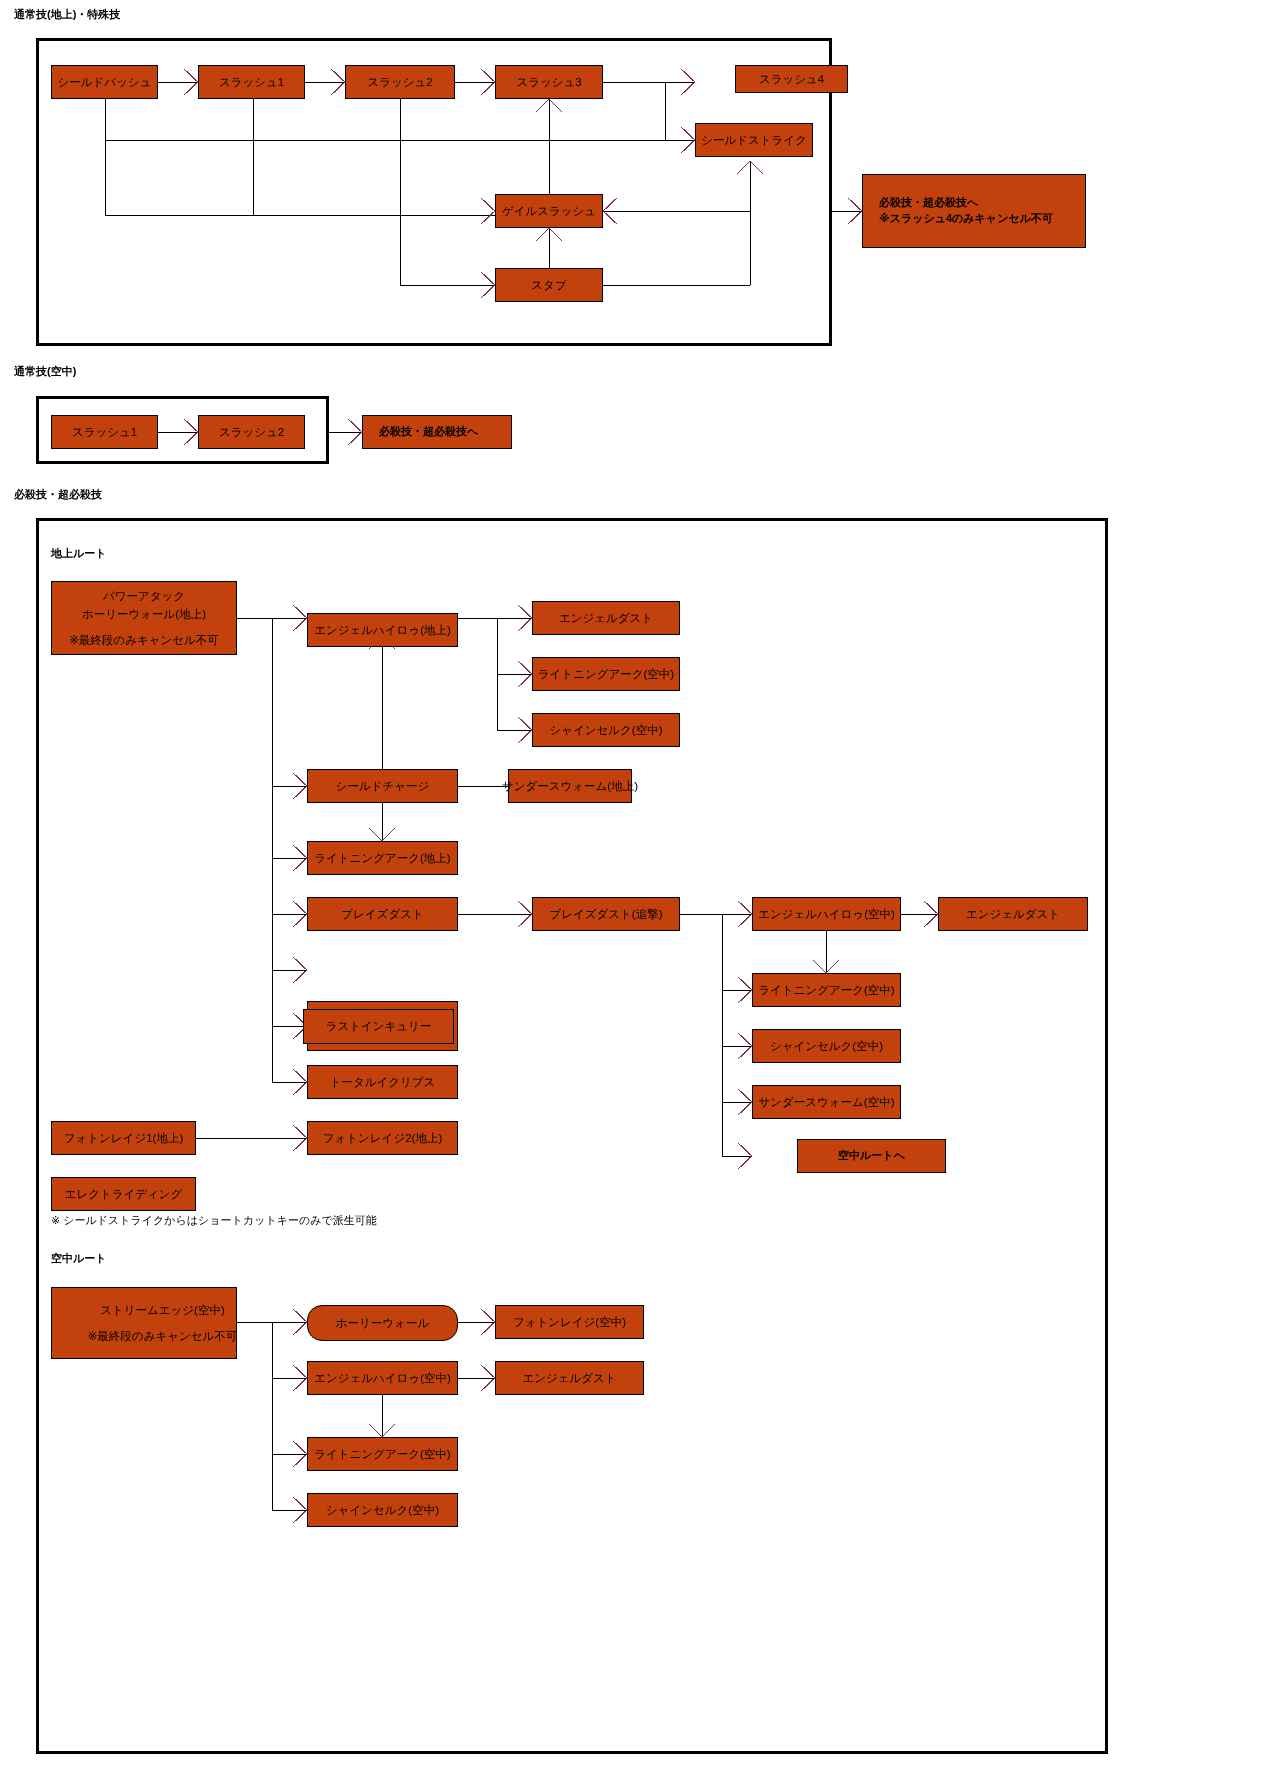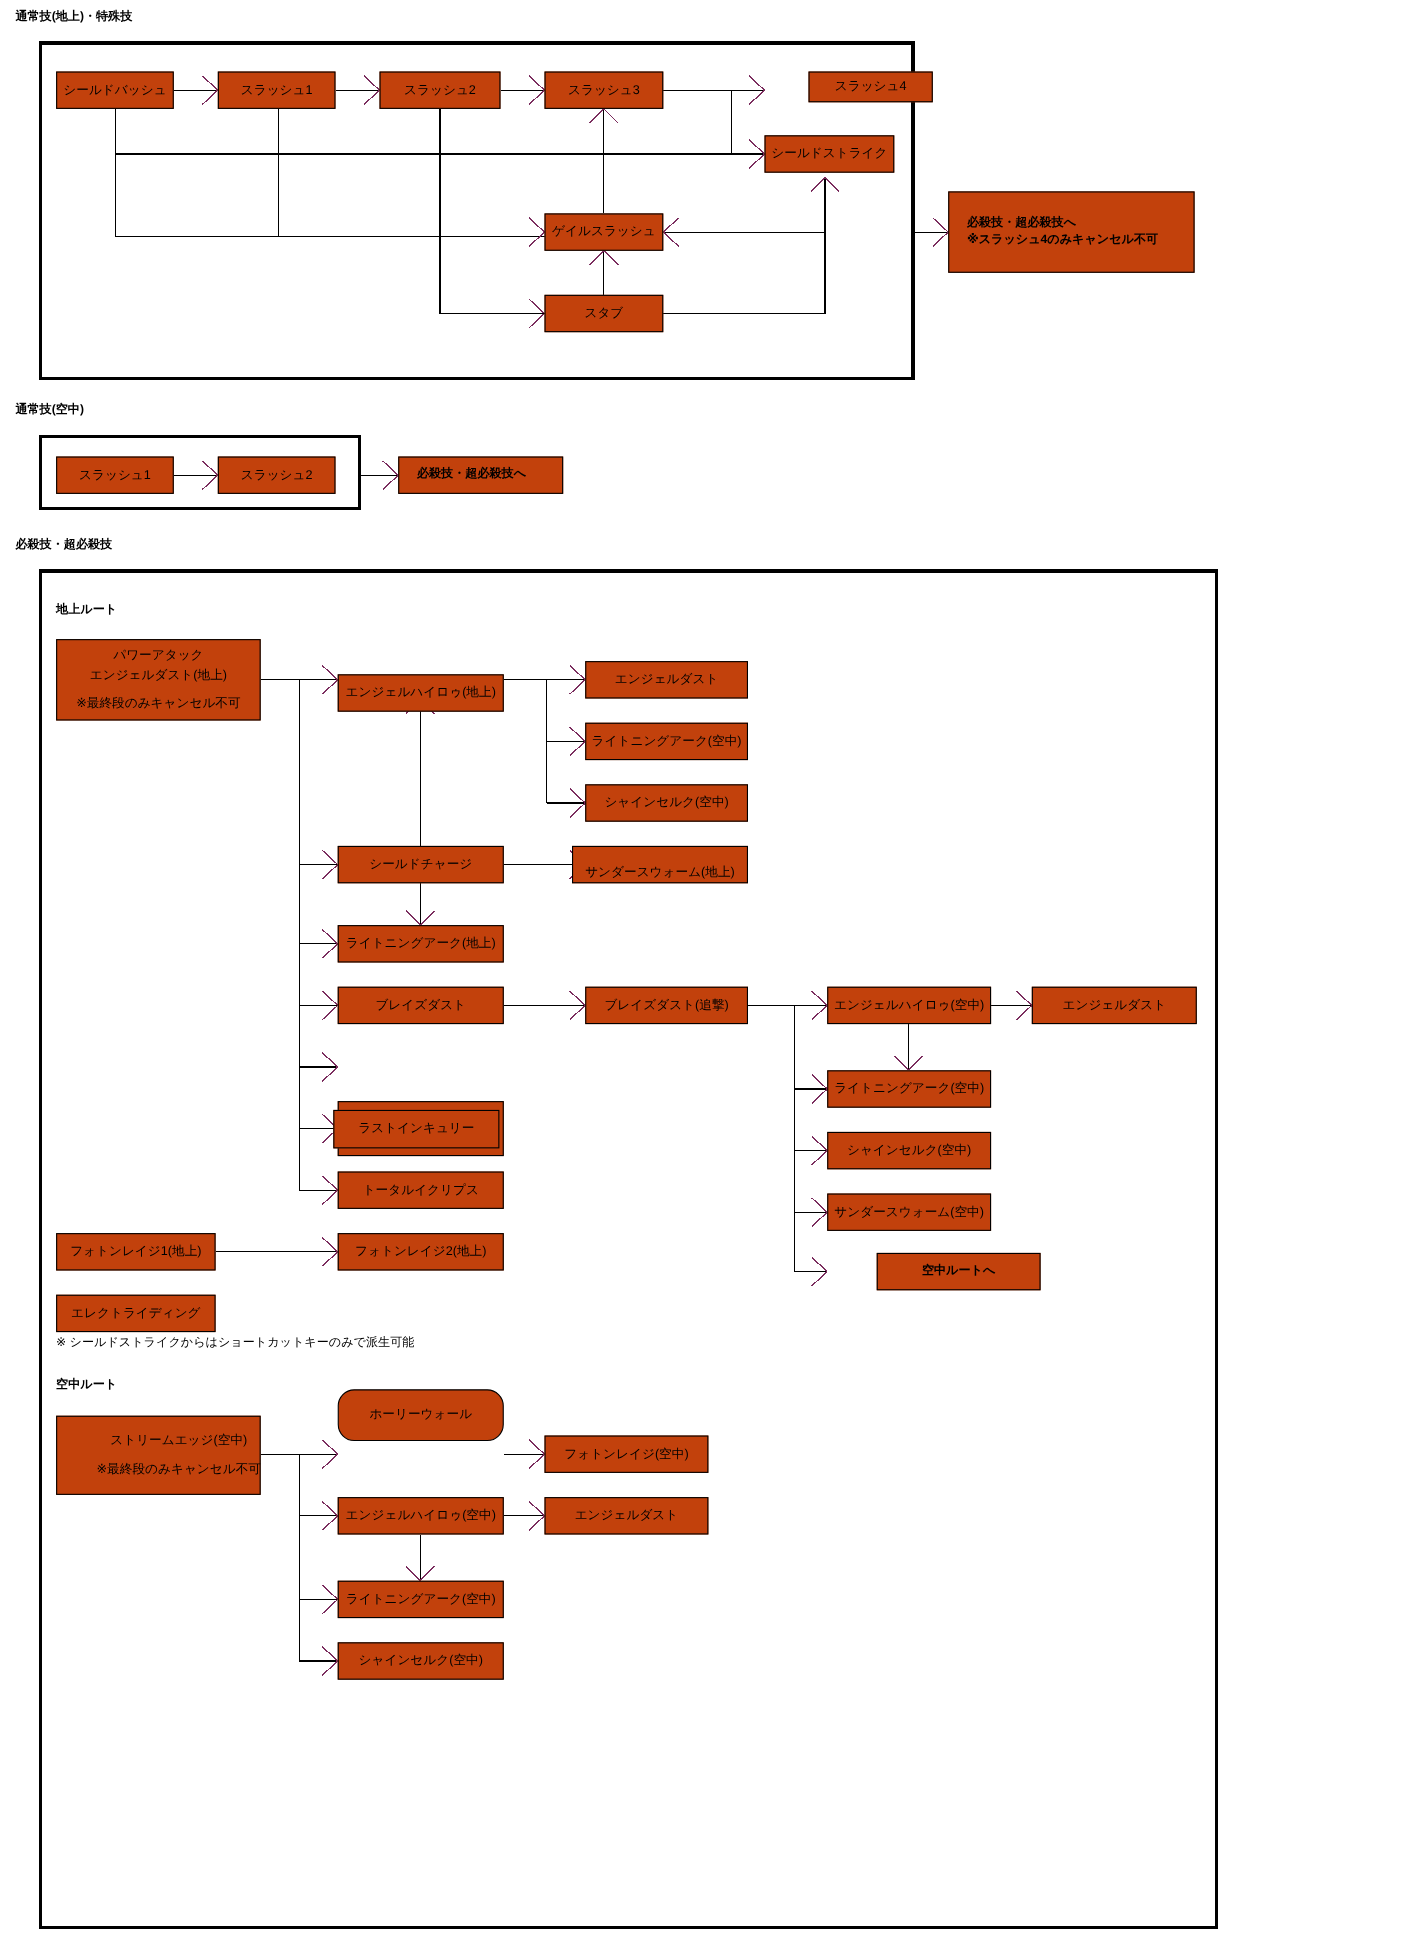--- a/index.html
+++ b/index.html
@@ -322,21 +322,21 @@
   <div class="node" style="left:198px;top:415px;width:107px;height:34px;">
     <span class="ln">スラッシュ2</span>
     </div>
 
   <div class="node bold alignleft" style="left:362px;top:415px;width:150px;height:34px;">
     <span class="ln">必殺技・超必殺技へ</span>
     </div>
 
   <div class="node" style="left:51px;top:581px;width:186px;height:74px;line-height:1.6;">
     <span class="ln">パワーアタック</span>
-    <span class="ln">エンジェルダスト(地上)</span>
+    <span class="ln">ホーリーウォール(地上)</span>
     <span class="gap"></span>
     <span class="ln">※最終段のみキャンセル不可</span>
   </div>
 
   <div class="node" style="left:307px;top:601px;width:151px;height:34px;margin-top:12px;">
     <span class="ln">エンジェルハイロゥ(地上)</span>
     </div>
 
   <div class="node" style="left:532px;top:601px;width:148px;height:34px;">
     <span class="ln">エンジェルダスト</span>
@@ -347,21 +347,21 @@
     </div>
 
   <div class="node" style="left:532px;top:713px;width:148px;height:34px;">
     <span class="ln">シャインセルク(空中)</span>
     </div>
 
   <div class="node" style="left:307px;top:769px;width:151px;height:34px;">
     <span class="ln">シールドチャージ</span>
     </div>
 
-  <div class="node" style="left:520px;top:769px;width:160px;height:34px;justify-content:flex-end;">
+  <div class="node" style="left:508px;top:769px;width:124px;height:34px;">
     <span class="ln">サンダースウォーム(地上)</span>
     </div>
 
   <div class="node" style="left:307px;top:841px;width:151px;height:34px;">
     <span class="ln">ライトニングアーク(地上)</span>
     </div>
 
   <div class="node" style="left:307px;top:897px;width:151px;height:34px;">
     <span class="ln">ブレイズダスト</span>
     </div>
@@ -417,21 +417,21 @@
   <div class="node bold" style="left:752px;top:1139px;width:149px;height:34px;justify-content:center;align-items:center;margin-left:45px;">
     <span class="ln" style="text-align:center;">空中ルートへ</span>
     </div>
 
   <div class="node" style="left:51px;top:1287px;width:186px;height:72px;line-height:1.6;padding-left:37px;">
     <span class="ln">ストリームエッジ(空中)</span>
     <span class="gap"></span>
     <span class="ln">※最終段のみキャンセル不可</span>
   </div>
 
-  <div class="node" style="left:307px;top:1263px;width:151px;height:47px;border-radius:15px;">
+  <div class="node" style="left:307px;top:1305px;width:151px;height:36px;border-radius:15px;">
     <span class="ln">ホーリーウォール</span>
     </div>
 
   <div class="node" style="left:495px;top:1305px;width:149px;height:34px;">
     <span class="ln">フォトンレイジ(空中)</span>
     </div>
 
   <div class="node" style="left:307px;top:1361px;width:151px;height:34px;">
     <span class="ln">エンジェルハイロゥ(空中)</span>
     </div>

